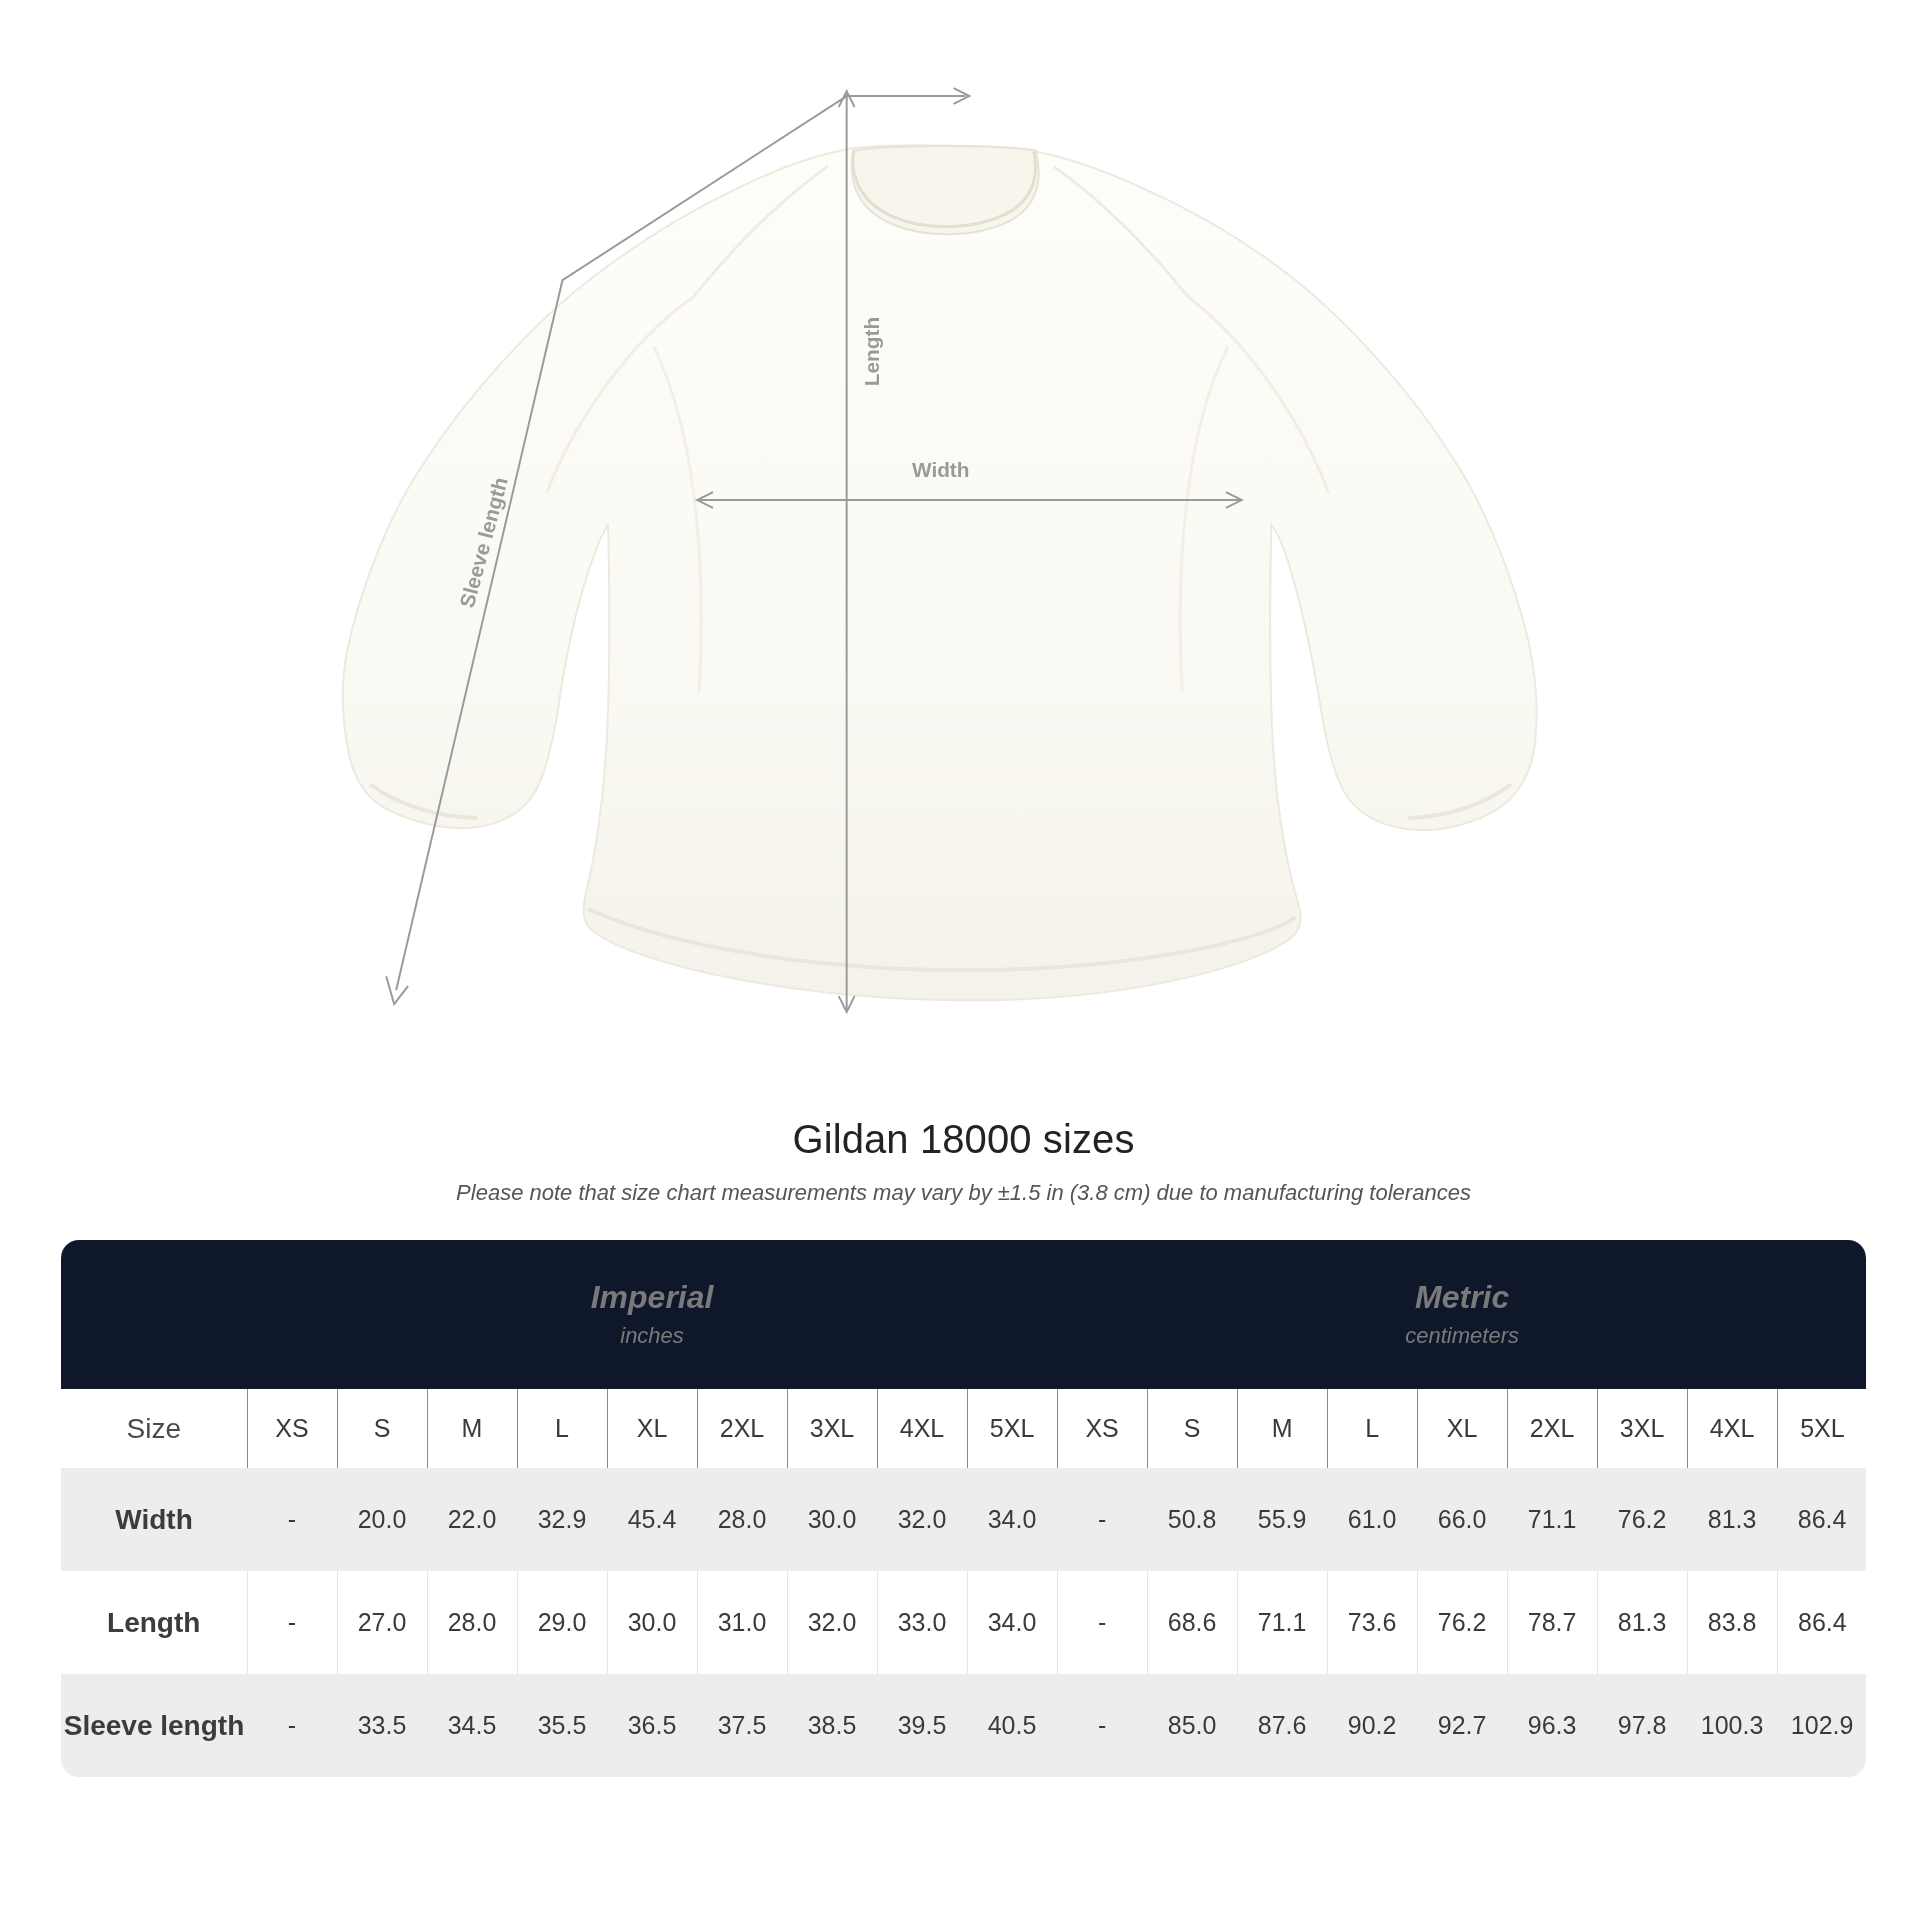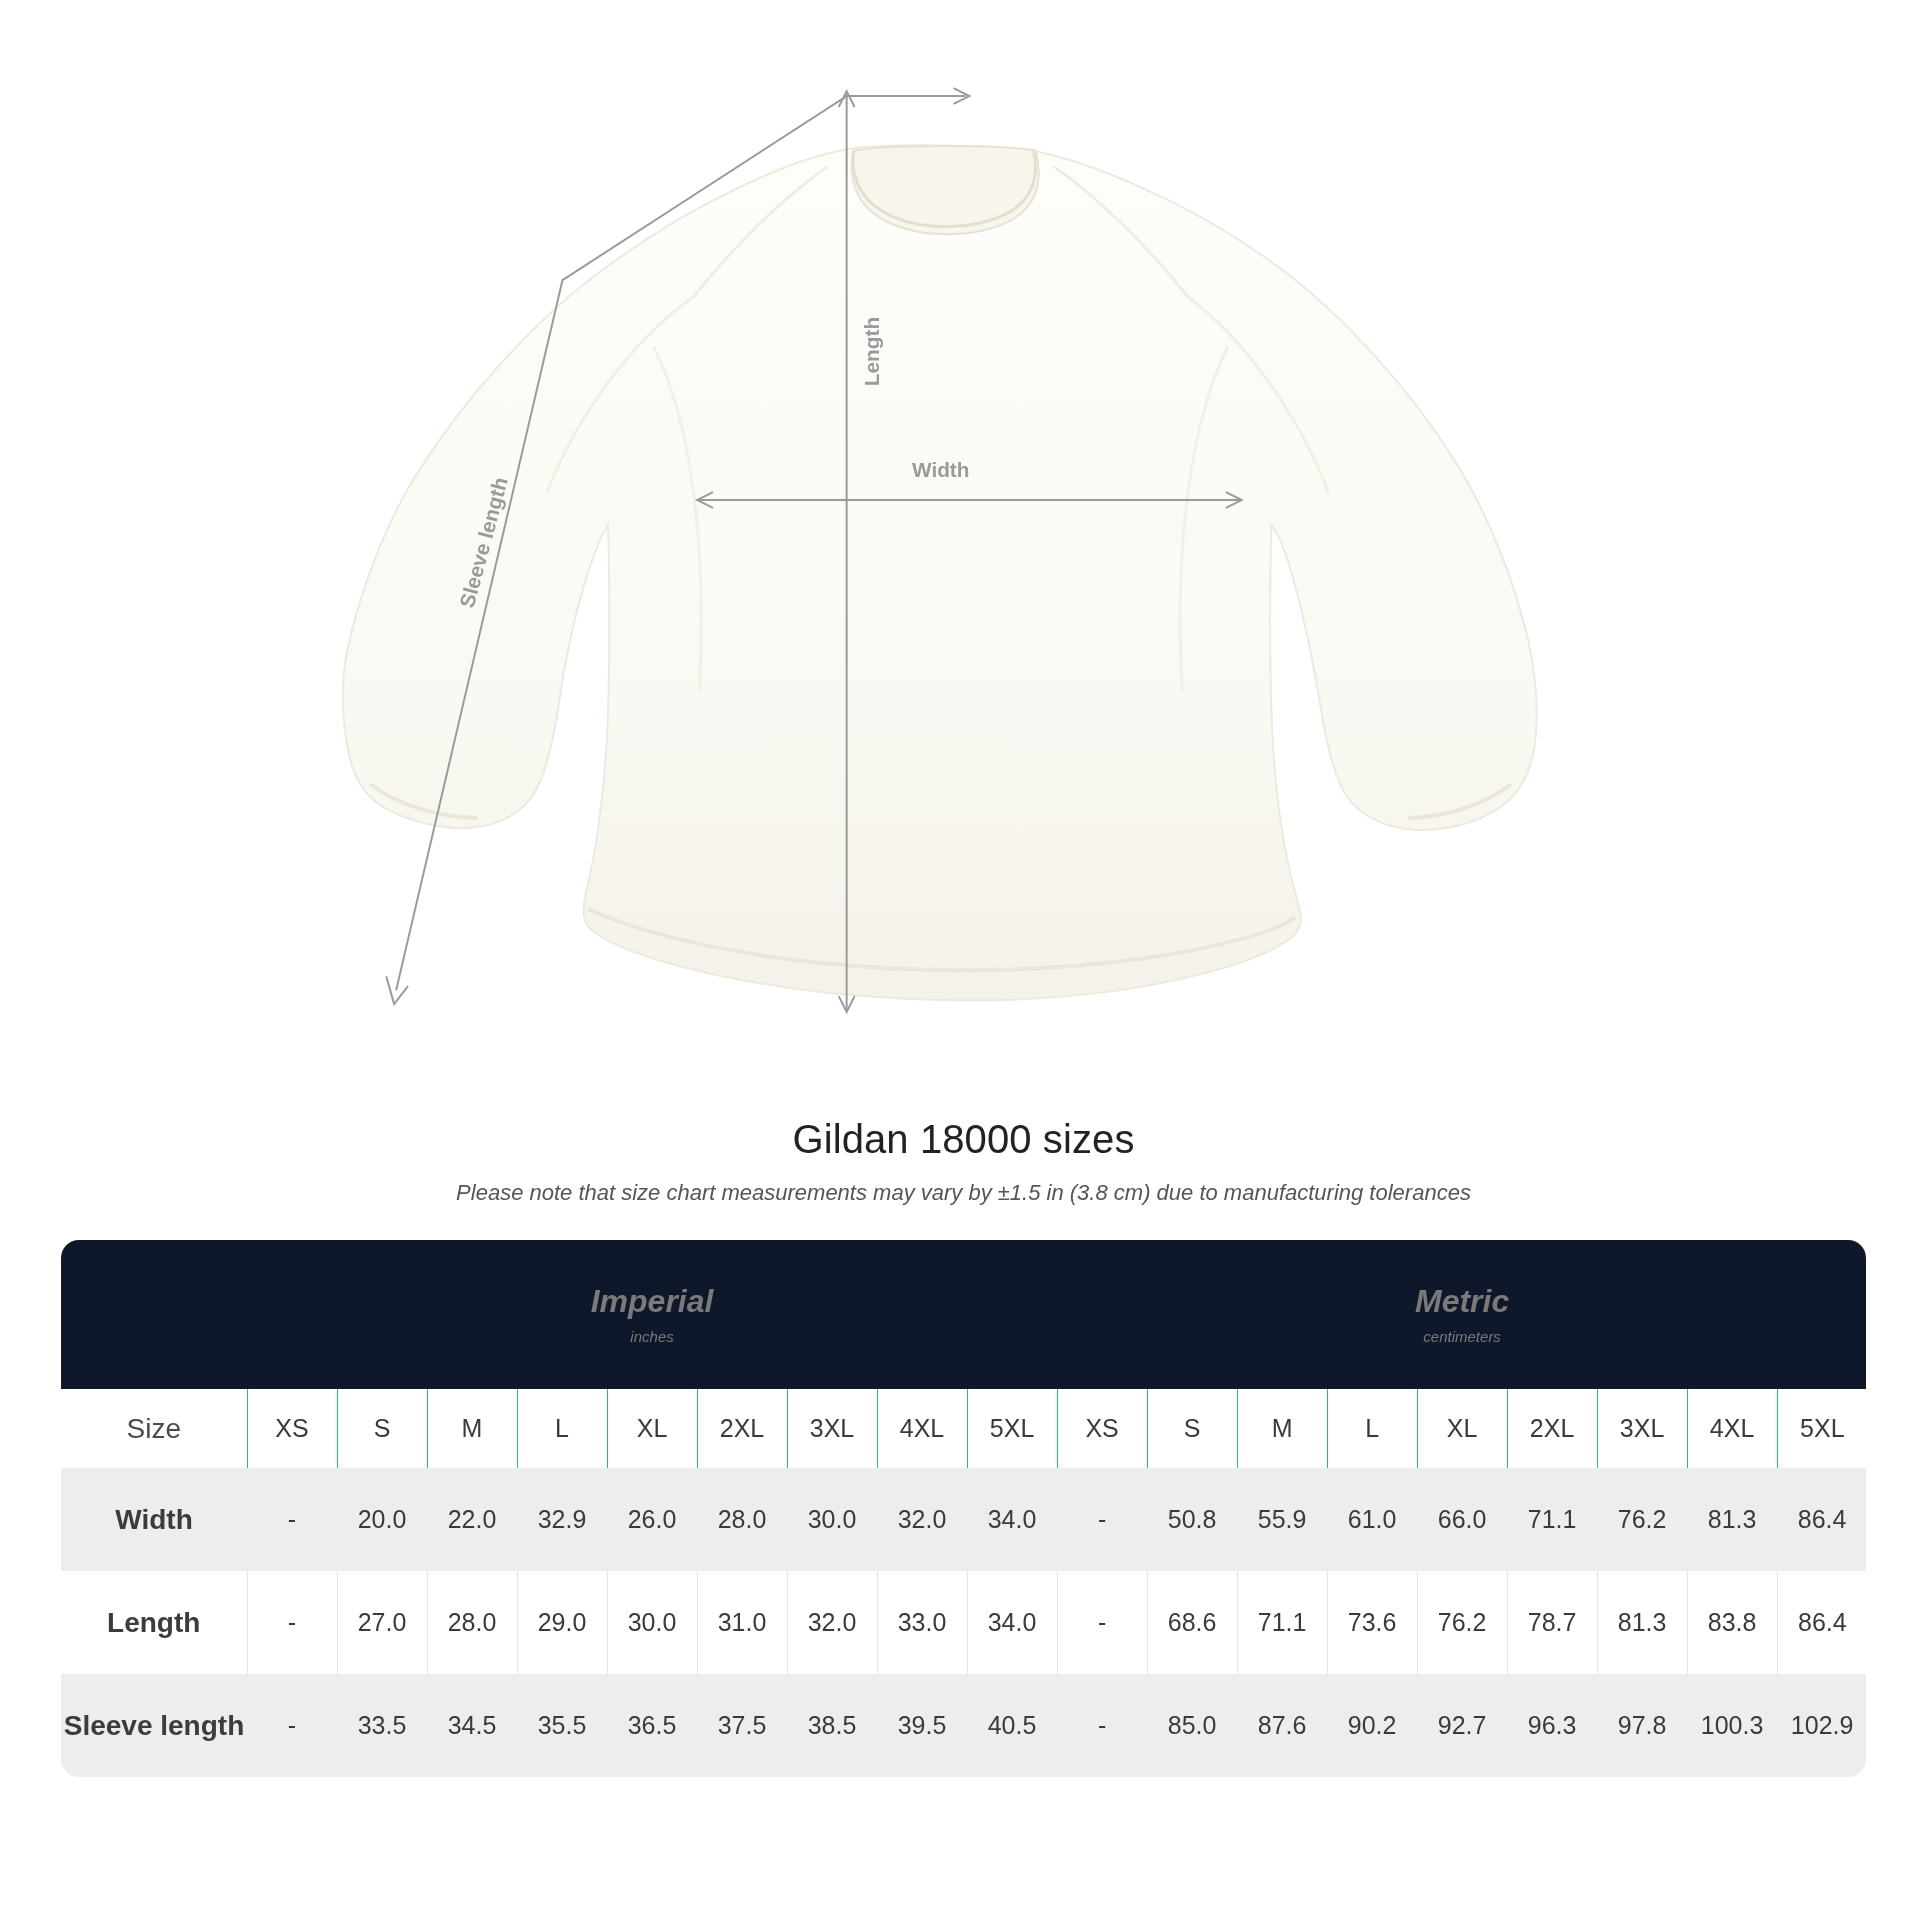--- a/index.html
+++ b/index.html
@@ -80,21 +80,21 @@
   }
   .unit-name {
     font-size: 32px;
     font-style: italic;
     font-weight: bold;
     color: #7a7a7a;
     display: block;
     line-height: 1.1;
   }
   .unit-sub {
-    font-size: 15px;
+    font-size: 22px;
     font-style: italic;
     color: #7a7a7a;
     display: block;
     margin-top: 8px;
   }
   
   .head-row td {
     height: 79px;
     background: #ffffff;
     font-weight: bold;
@@ -305,21 +305,21 @@
           <td class="sep">4XL</td>
           <td class="sep">5XL</td>
         </tr>
 
         <tr class="data-row shaded">
           <td class="rowlabel">Width</td>
           <td class="sep">-</td>
           <td class="sep">20.0</td>
           <td class="sep">22.0</td>
           <td class="sep">32.9</td>
-          <td class="sep">26.0</td>
+          <td class="sep">45.4</td>
           <td class="sep">28.0</td>
           <td class="sep">30.0</td>
           <td class="sep">32.0</td>
           <td class="sep">34.0</td>
           <td class="sep">-</td>
           <td class="sep">50.8</td>
           <td class="sep">55.9</td>
           <td class="sep">61.0</td>
           <td class="sep">66.0</td>
           <td class="sep">71.1</td>

